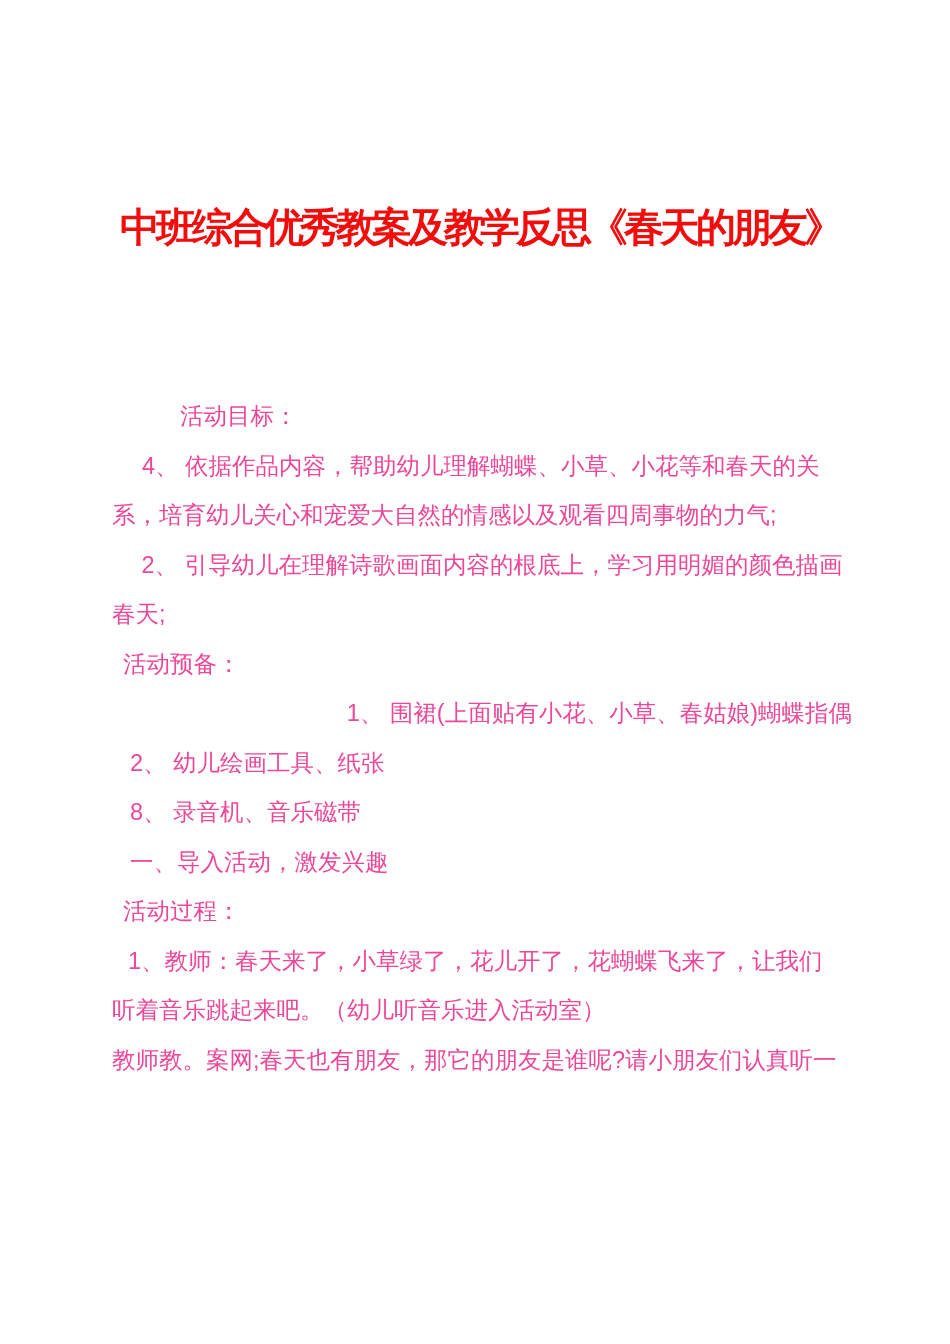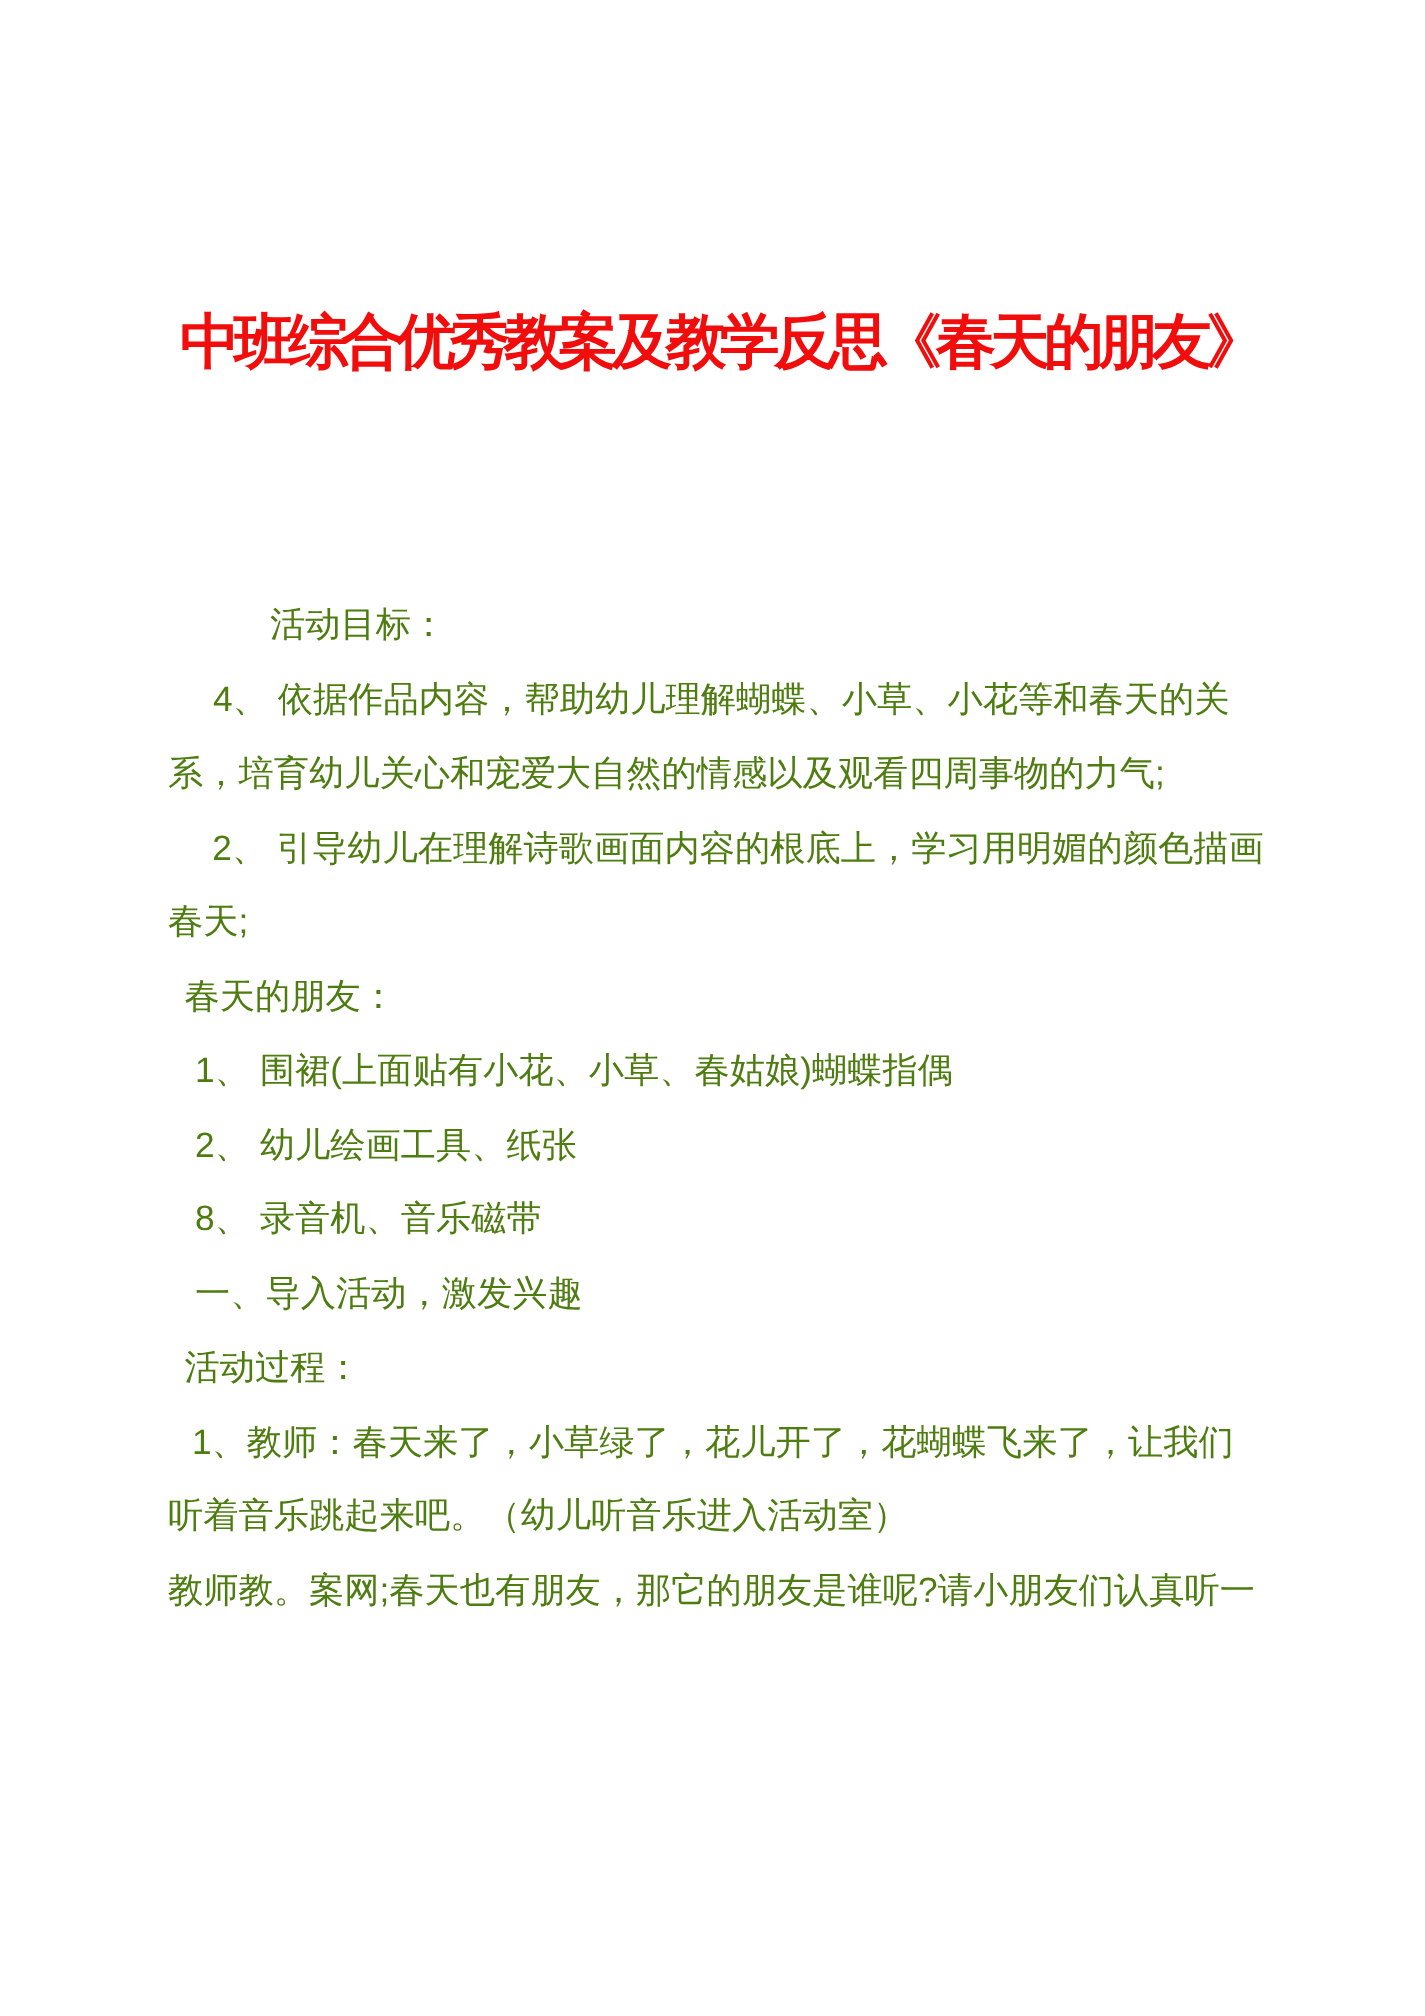--- a/index.html
+++ b/index.html
@@ -39,28 +39,28 @@
     height: 49.5px;
     white-space: nowrap;
     font-family: "Liberation Sans", sans-serif;
   }
 </style>
 </head>
 <body>
 
 <div class="page">
   <h1 class="doc-title" style="color: rgb(242, 13, 13);">中班综合优秀教案及教学反思《春天的朋友》</h1>
-  <div class="doc-body" style="color: #4d7c0f;">
+  <div class="doc-body" style="color: #ec4899;">
       <div class="text-line" style="text-indent: 68px;">活动目标：</div>
       <div class="text-line" style="text-indent: 30px;">4、 依据作品内容，帮助幼儿理解蝴蝶、小草、小花等和春天的关</div>
       <div class="text-line" style="text-indent: 0px;">系，培育幼儿关心和宠爱大自然的情感以及观看四周事物的力气;</div>
       <div class="text-line" style="text-indent: 20px; text-align: center;">2、 引导幼儿在理解诗歌画面内容的根底上，学习用明媚的颜色描画</div>
       <div class="text-line" style="text-indent: 0px;">春天;</div>
-      <div class="text-line" style="text-indent: 11px;">春天的朋友：</div>
-      <div class="text-line" style="text-indent: 18px;">1、 围裙(上面贴有小花、小草、春姑娘)蝴蝶指偶</div>
+      <div class="text-line" style="text-indent: 11px;">活动预备：</div>
+      <div class="text-line" style="text-indent: 18px; text-align: right;">1、 围裙(上面贴有小花、小草、春姑娘)蝴蝶指偶</div>
       <div class="text-line" style="text-indent: 18px;">2、 幼儿绘画工具、纸张</div>
       <div class="text-line" style="text-indent: 18px;">8、 录音机、音乐磁带</div>
       <div class="text-line" style="text-indent: 18px;">一、导入活动，激发兴趣</div>
       <div class="text-line" style="text-indent: 11px;">活动过程：</div>
       <div class="text-line" style="text-indent: 16px;">1、教师：春天来了，小草绿了，花儿开了，花蝴蝶飞来了，让我们</div>
       <div class="text-line" style="text-indent: 0px;">听着音乐跳起来吧。（幼儿听音乐进入活动室）</div>
       <div class="text-line" style="text-indent: 0px;">教师教。案网;春天也有朋友，那它的朋友是谁呢?请小朋友们认真听一</div>
     </div>
 </div>
 

